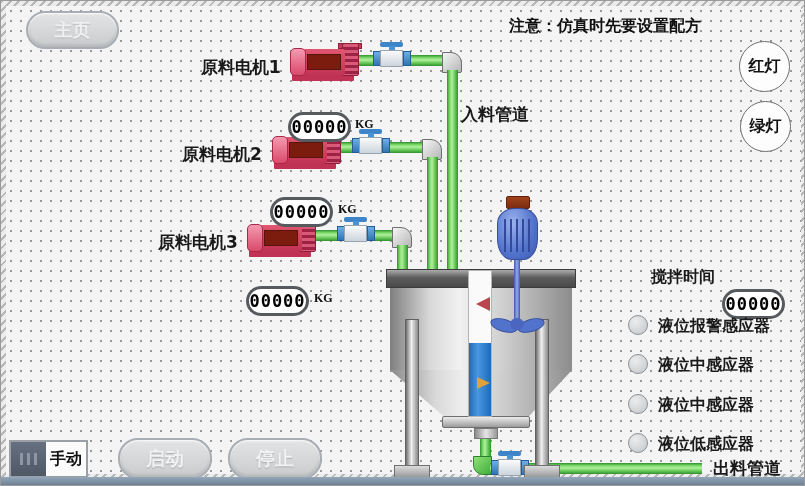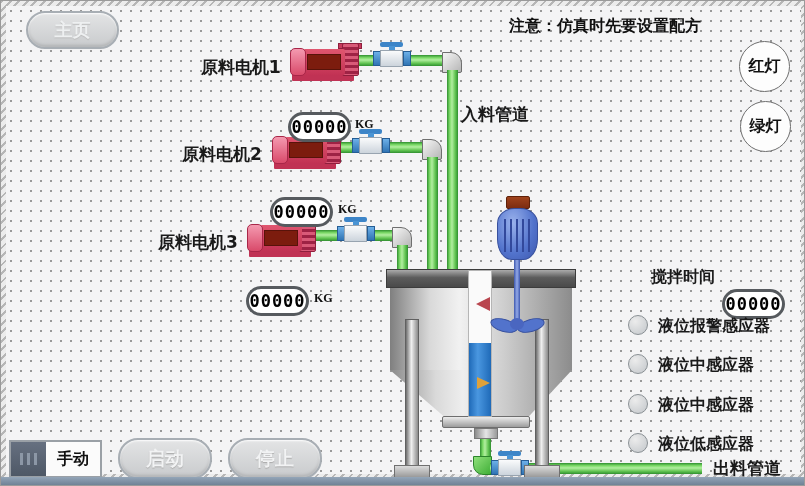--- a/index.html
+++ b/index.html
@@ -114,21 +114,21 @@
     background:linear-gradient(90deg,#3e58ae,#93a9e8 50%,#3e58ae); }
   .blade { position:absolute; width:28px; height:13px; background:#5273cc;
     border:1px solid #37509e; border-radius:50%; }
   .hub { position:absolute; left:509px; top:317px; width:14px; height:12px; background:#4a66c0; border-radius:50%; }
 
   
   .sensor-dot { position:absolute; width:20px; height:20px; border-radius:50%;
     background:radial-gradient(circle at 35% 30%,#ececec,#c2c6ca); border:1px solid #8a9094; }
 
   
-  .toggle { position:absolute; left:8px; top:439px; width:93px; height:38px;
+  .toggle { position:absolute; left:8px; top:439px; width:79px; height:38px;
     background:#fbfbfb; border:2px solid #9aa0a6; display:flex; cursor:pointer;justify-content:space-between; }
   .toggle-knob { width:35px; height:100%; background:linear-gradient(180deg,#667080,#4e5866);
     display:flex; align-items:center; justify-content:center; }
   .toggle-grip { width:17px; height:12px;
     background:repeating-linear-gradient(90deg,#8c97a6 0 3px,transparent 3px 7px); }
   .toggle-label { flex:1; display:flex; align-items:center; justify-content:center;
     font-weight:bold; font-size:16px; color:#111; }
 </style>
 </head>
 <body>

